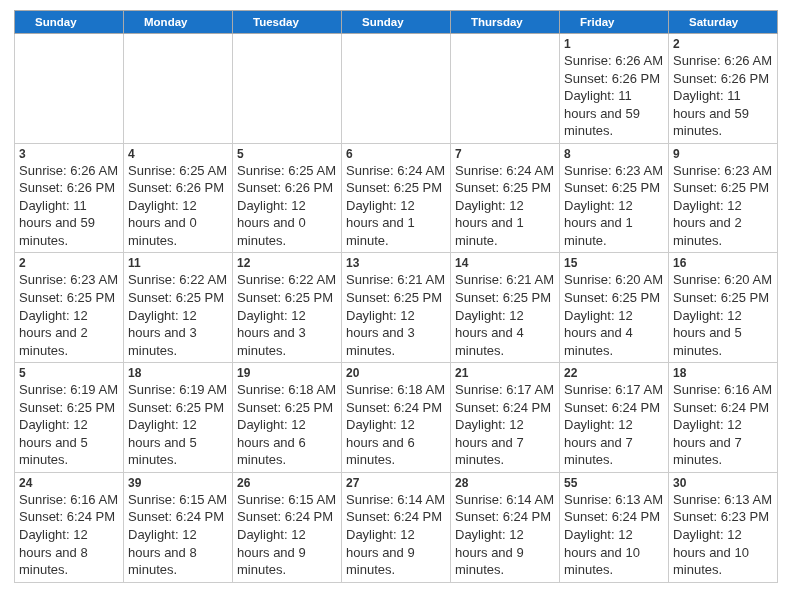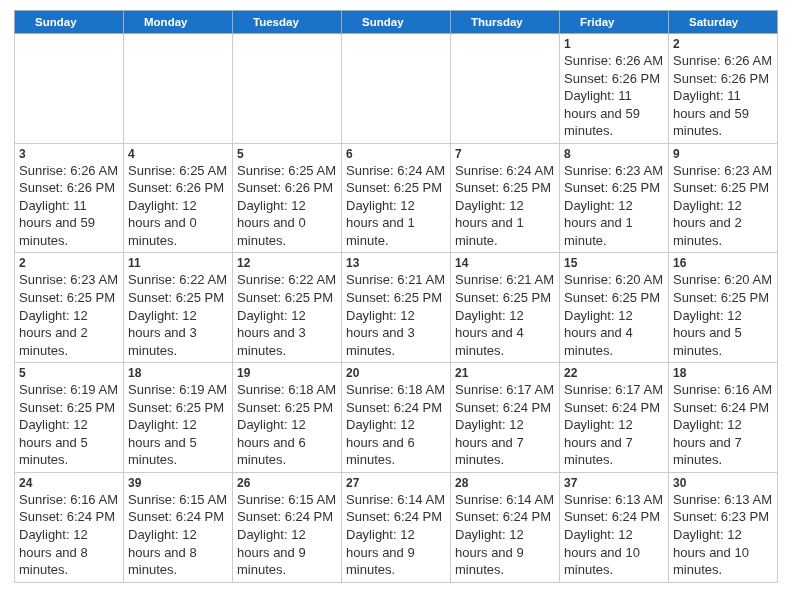--- a/index.html
+++ b/index.html
@@ -308,21 +308,21 @@
 and 9 minutes.</div>
           </td>
           <td>
             <span class="day-number">28</span>
             <div class="day-info">Sunrise: 6:14 AM
 Sunset: 6:24 PM
 Daylight: 12 hours
 and 9 minutes.</div>
           </td>
           <td>
-            <span class="day-number">37</span>
+            <span class="day-number">55</span>
             <div class="day-info">Sunrise: 6:13 AM
 Sunset: 6:24 PM
 Daylight: 12 hours
 and 10 minutes.</div>
           </td>
           <td>
             <span class="day-number">30</span>
             <div class="day-info">Sunrise: 6:13 AM
 Sunset: 6:23 PM
 Daylight: 12 hours

